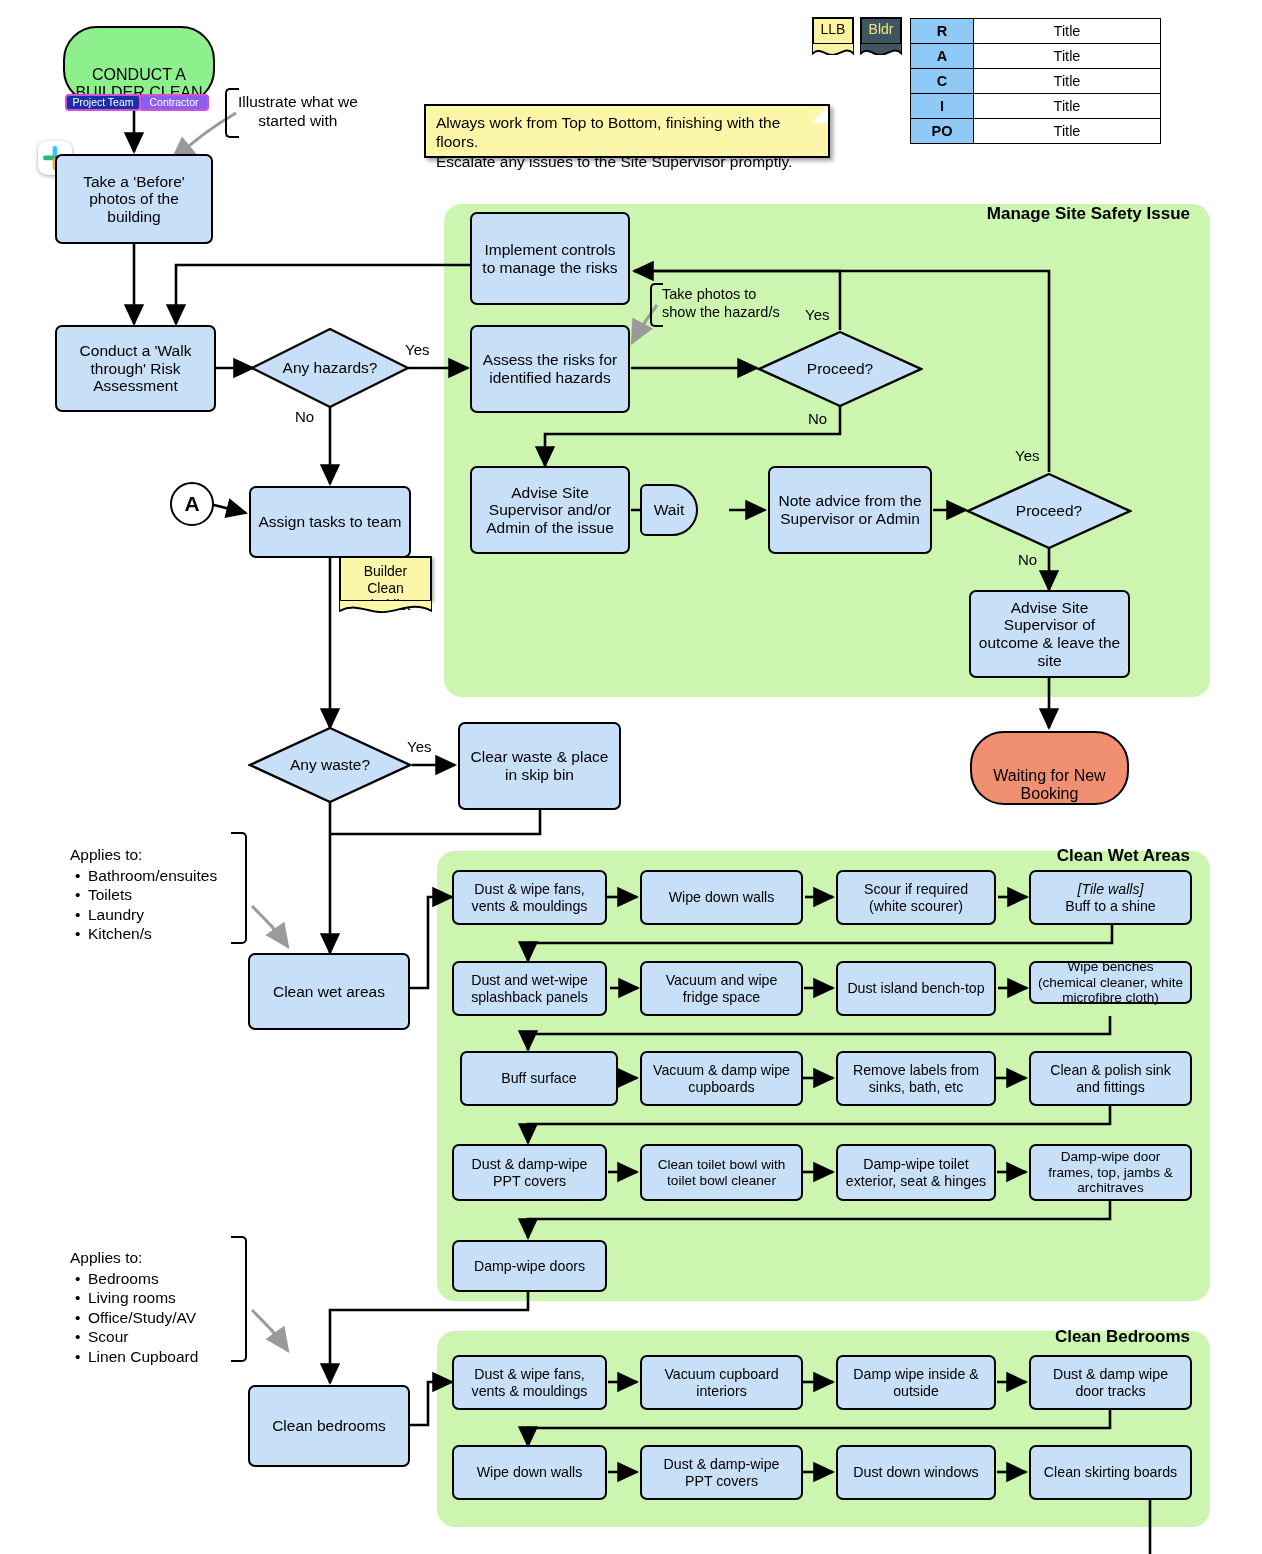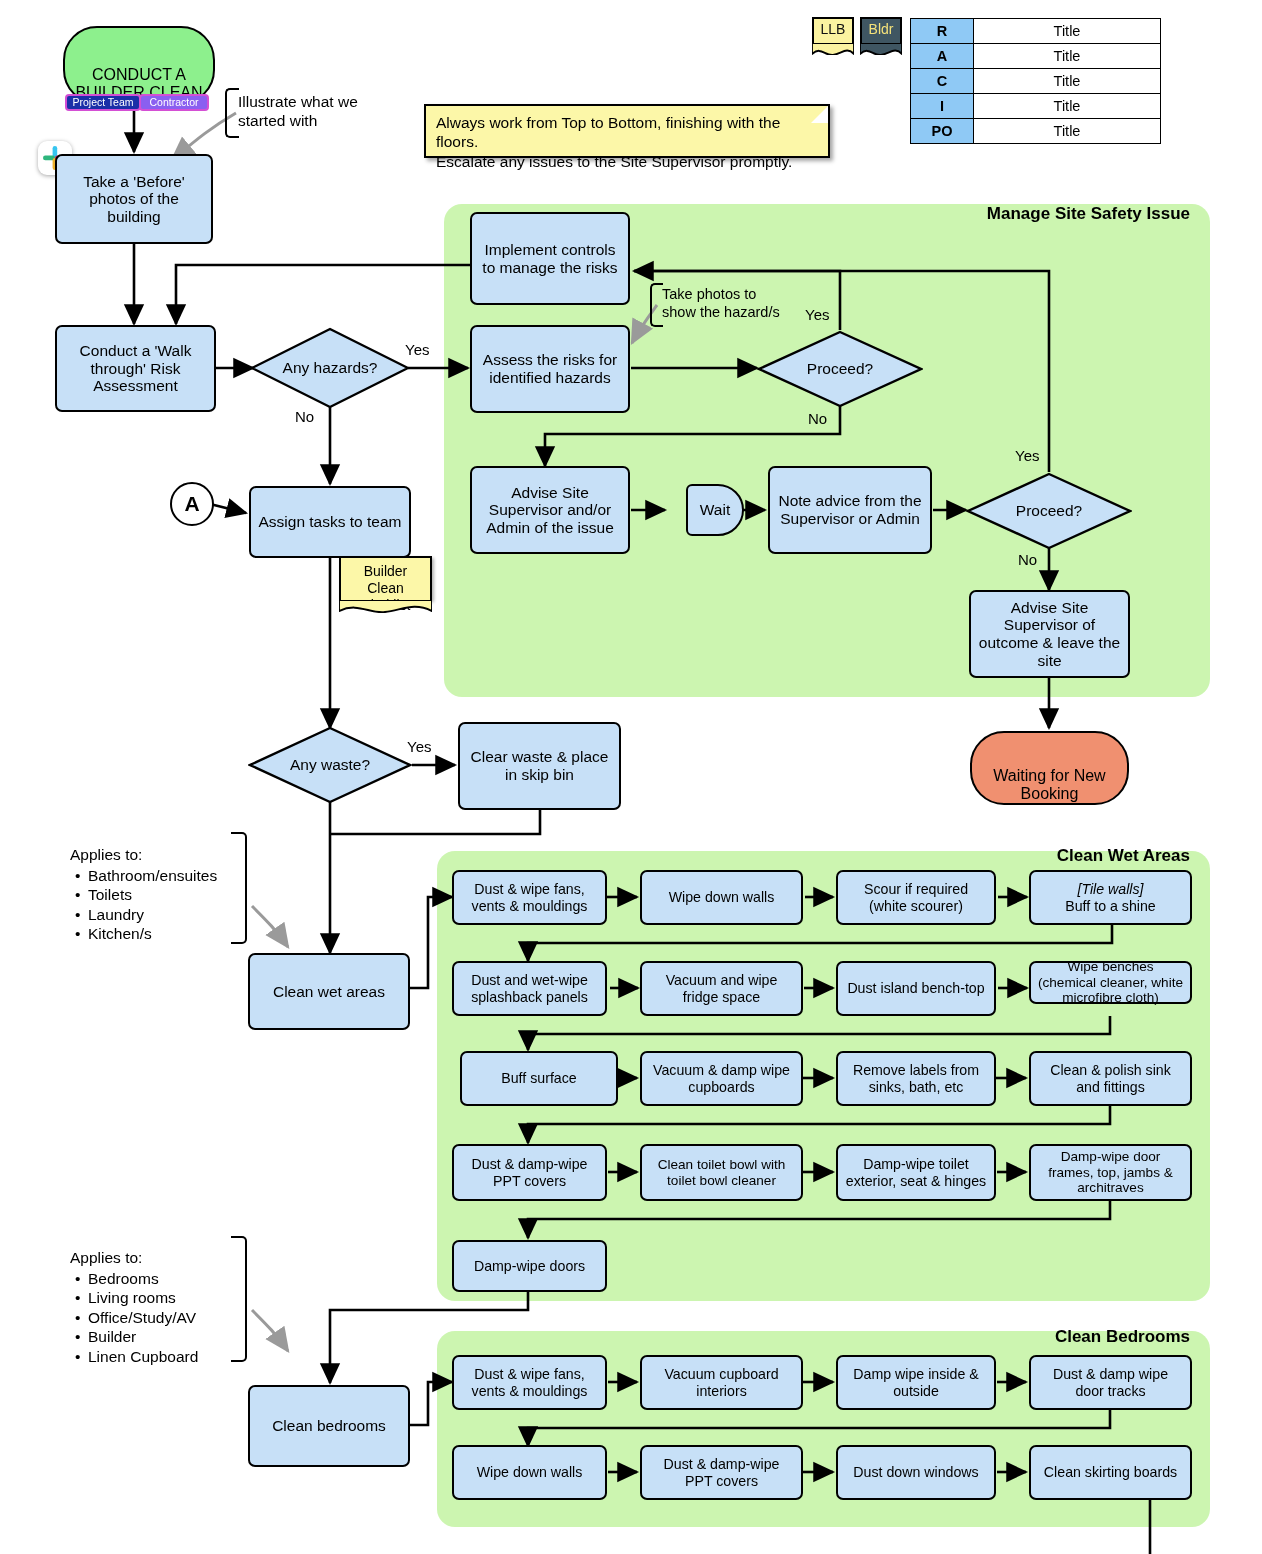--- a/index.html
+++ b/index.html
@@ -203,21 +203,21 @@
       <rect x="14.6" y="17" width="4.6" height="12" rx="2.3" fill="#ecb22e"></rect>
       <rect x="17" y="14.6" width="12" height="4.6" rx="2.3" fill="#e01e5a"></rect>
     </svg>
   </div>
 
   <div class="node" style="left:55px;top:154px;width:158px;height:90px;">
     <span>Take a 'Before' photos of the building</span>
   </div>
 
   <div class="bracket" style="left:225px;top:88px;width:12px;height:46px;"></div>
-  <div class="callout" style="left:238px;top:92px;">
+  <div class="callout" style="left:238px;top:92px;text-align:center;">
     <span id="co-illustrate">Illustrate what we<br>started with</span>
   </div>
 
   <div class="note" style="left:424px;top:104px;width:406px;height:54px;">
     <span id="note-main">Always work from Top to Bottom, finishing with the floors.<br>Escalate any issues to the Site Supervisor promptly.</span>
     <span class="note-fold"></span>
   </div>
 
   <div class="stickyflag sticky-yellow" style="left:812px;top:17px;width:42px;height:26px;">
     <span>LLB</span>
@@ -316,21 +316,21 @@
     </svg>
     <div class="dlabel">Proceed?</div>
   </div>
   <div class="edgelabel" style="left:805px;top:306px;">Yes</div>
   <div class="edgelabel" style="left:808px;top:410px;">No</div>
 
   <div class="node" style="left:470px;top:466px;width:160px;height:88px;">
     <span>Advise Site Supervisor and/or Admin of the issue</span>
   </div>
 
-  <div class="wait" style="left:686px;top:484px;width:58px;height:52px;">
+  <div class="wait" style="left:640px;top:484px;width:58px;height:52px;">
     <span>Wait</span>
   </div>
 
   <div class="node" style="left:768px;top:466px;width:164px;height:88px;">
     <span>Note advice from the Supervisor or Admin</span>
   </div>
 
   <div class="diamond" style="left:966px;top:472px;width:166px;height:78px;">
     <svg width="166" height="78" viewBox="0 0 166 78">
       <polygon points="83,2 164,39 83,76 2,39" fill="#c7e0f7" stroke="#000" stroke-width="2.4"></polygon>
@@ -358,21 +358,21 @@
       </ul>
   </div>
   <div class="bracket" style="left:231px;top:832px;width:14px;height:108px;border:2.2px solid #000;border-left:none;border-radius:0 5px 5px 0;"></div>
 
   <div class="applies" style="left:70px;top:1248px;">
     <div class="ahead">Applies to:</div>
     <ul id="applies-bed-list">
         <li>Bedrooms</li>
         <li>Living rooms</li>
         <li>Office/Study/AV</li>
-        <li>Builder</li>
+        <li>Scour</li>
         <li>Linen Cupboard</li>
       </ul>
   </div>
   <div class="bracket" style="left:231px;top:1236px;width:14px;height:122px;border:2.2px solid #000;border-left:none;border-radius:0 5px 5px 0;"></div>
 
   <div class="node" style="left:248px;top:953px;width:162px;height:77px;">
     <span>Clean wet areas</span>
   </div>
   <div class="node" style="left:248px;top:1385px;width:162px;height:82px;">
     <span>Clean bedrooms</span>

